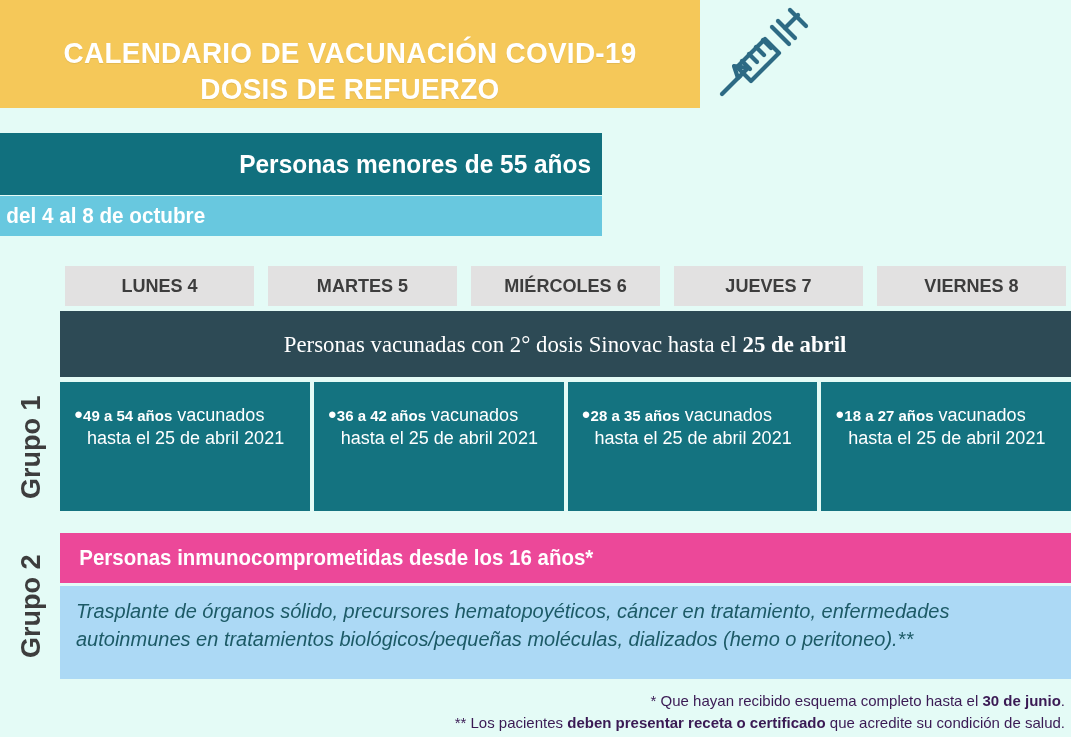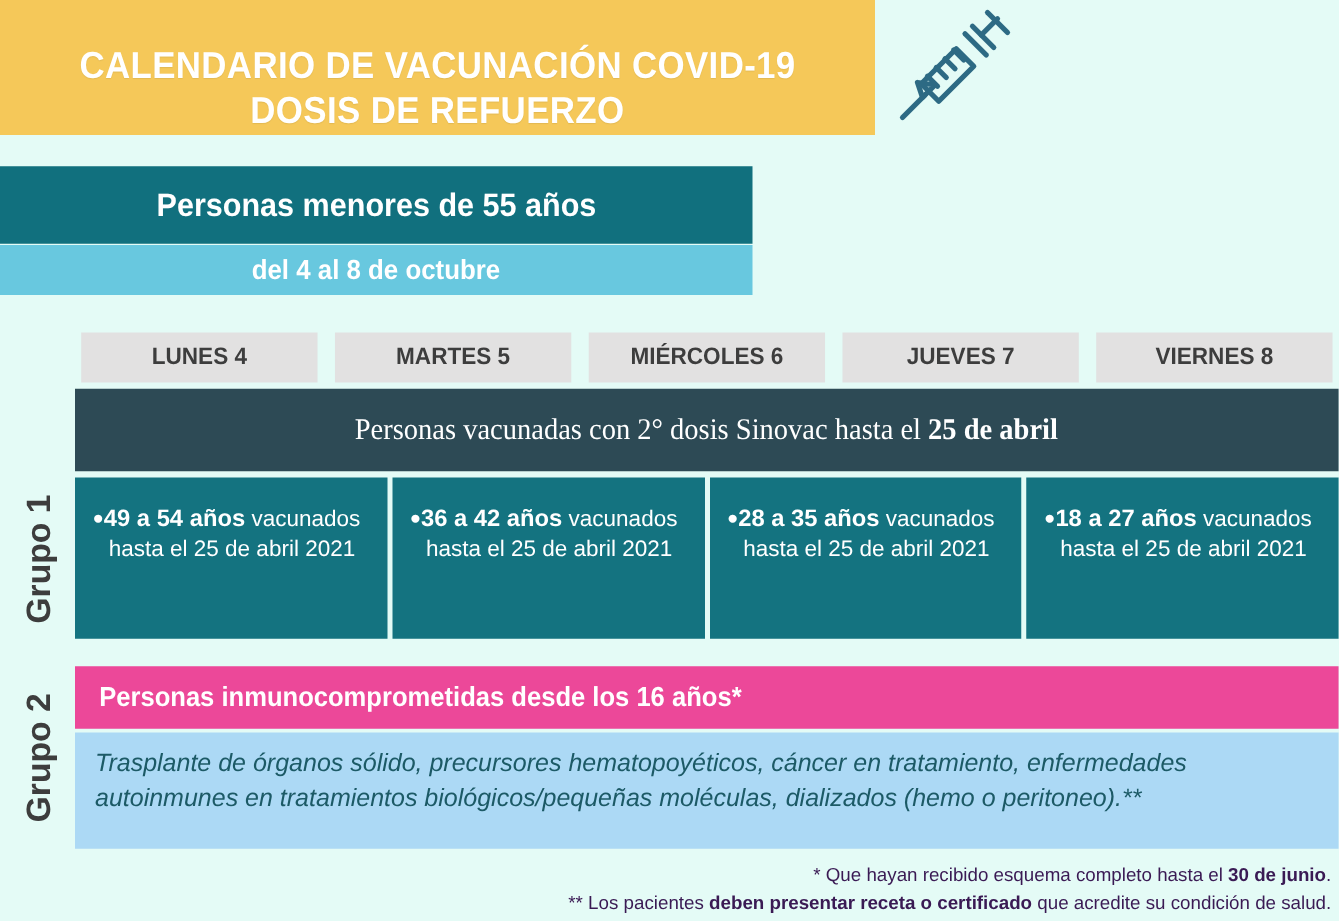--- a/index.html
+++ b/index.html
@@ -49,39 +49,38 @@
   
   .audience-band {
     position: absolute;
     left: 0;
     top: 133px;
     width: 602px;
     height: 62px;
     background: #11707e;
     display: flex;
     align-items: center;
-    justify-content: center;
+    justify-content: flex-end;
   }
   .audience-band .txt {
     color: #ffffff;
     font-size: 26px;
     font-weight: bold;
     transform: scaleX(0.94);
     text-align: center;
   }
   .date-band {
     position: absolute;
     left: 0;
     top: 196px;
     width: 602px;
     height: 40px;
     background: #68c8df;
     display: flex;
     align-items: center;
-    justify-content: center;
   }
   .date-band .txt {
     color: #ffffff;
     font-size: 22px;
     font-weight: bold;
     transform: scaleX(0.94);
     text-align: center;
   }
 
   
@@ -146,21 +145,21 @@
     line-height: 1.28;
     text-indent: -13px;
     padding-left: 13px;
   }
   .age-cell .age-text .bullet {
     font-size: 15px;
     vertical-align: 2px;
   }
   .age-cell .age-text .range {
     font-weight: bold;
-    font-size: 19px;
+    font-size: 15px;
   }
 
   
   .immuno-bar {
     margin-top: 22px;
     height: 50px;
     background: #ec4899;
     display: flex;
     align-items: center;
     justify-content: flex-start;

